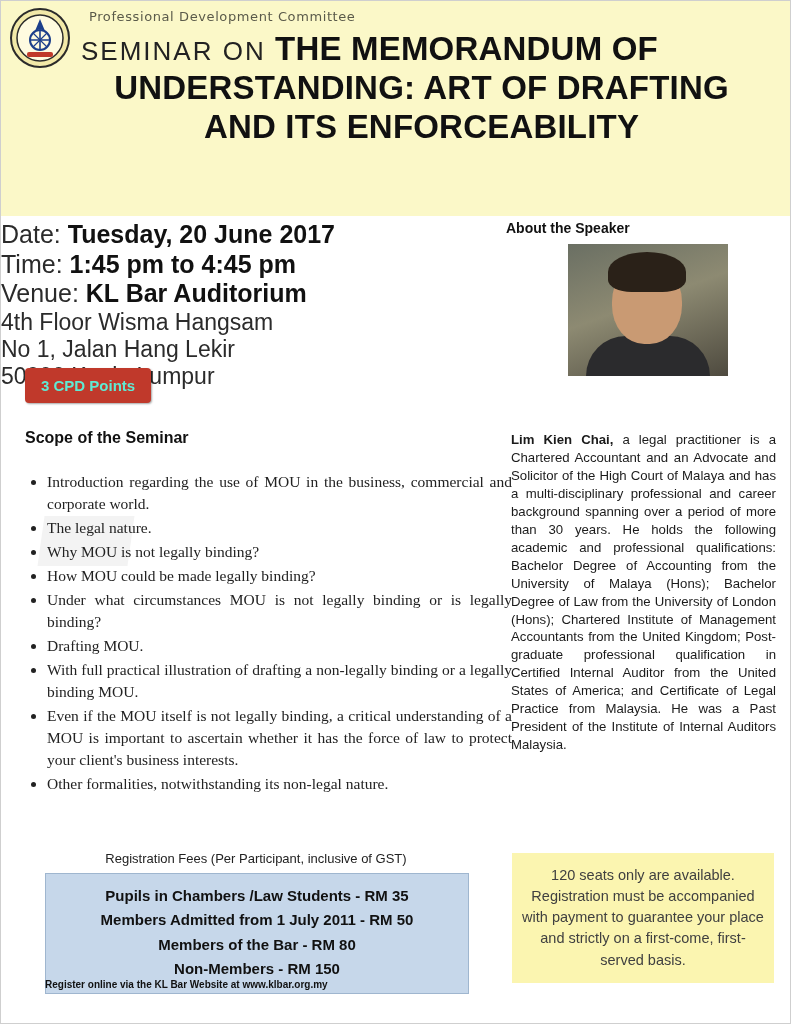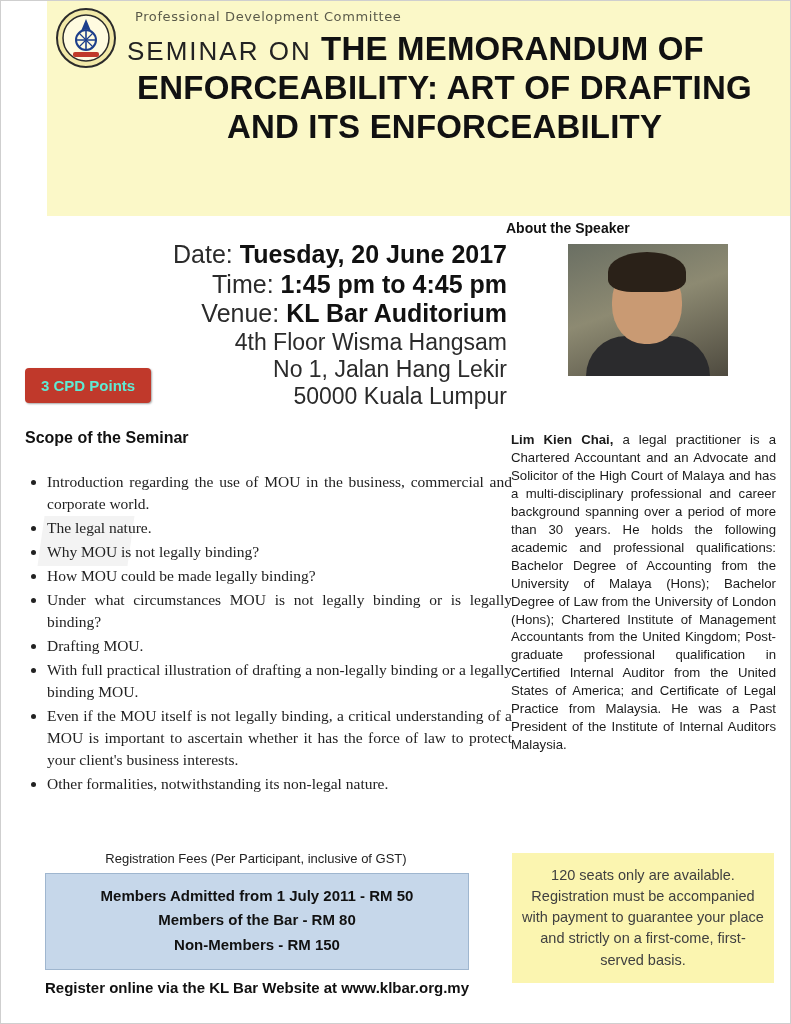--- a/index.html
+++ b/index.html
@@ -24,21 +24,20 @@
     background: #fff;
   }
 
   
   .header {
     position: relative;
     background: #fbf8c8;
     padding: 8px 10px 14px 10px;
     min-height: 215px;
     box-sizing: border-box;
-    margin-left: 46px;
   }
   .committee {
     margin-left: 78px;
     font-size: 13px;
     color: #5a5a4a;
     letter-spacing: 0.6px;
     font-family: "DejaVu Sans", sans-serif;
   }
   .logo {
     position: absolute;
@@ -70,25 +69,24 @@
   }
 
   
   .info-wrap {
     position: relative;
     height: 200px;
   }
   .event-info {
     position: absolute;
     left: 0;
-    top: 24px;
+    top: 4px;
     width: 490px;
-    text-align: right;
+    text-align: left;
     line-height: 1.18;
-    padding-left: 16px;
   }
   .event-info .row {
     font-size: 25px;
     color: #2b2b2b;
   }
   .event-info .row b {
     font-weight: bold;
     color: #111;
   }
   .event-info .addr {
@@ -220,21 +218,21 @@
   .fees-box .fee {
     font-size: 15px;
     font-weight: bold;
     color: #111;
     line-height: 1.62;
   }
   .register-line {
     position: absolute;
     left: 44px;
     top: 978px;
-    font-size: 15px;
+    font-size: 10px;
     font-weight: bold;
     color: #111;
   }
 
   
   .notice-box {
     position: absolute;
     right: 16px;
     top: 852px;
     width: 262px;
@@ -279,21 +277,21 @@
       </svg>
     </div>
 
     <div class="committee">Professional Development Committee</div>
 
     <div class="title-block">
       <div class="title-line l1">
         <span class="prefix">SEMINAR ON</span>
         <span>THE MEMORANDUM OF</span>
       </div>
-      <div class="title-line l2">ENFORCEABILITY: ART OF DRAFTING</div>
+      <div class="title-line l2">UNDERSTANDING: ART OF DRAFTING</div>
       <div class="title-line l3">AND ITS ENFORCEABILITY</div>
     </div>
   </div>
 
   <div class="info-wrap">
 
     <div class="wm wm1"></div>
 
     <div class="event-info">
       <div class="row">
@@ -338,20 +336,21 @@
     <li>Even if the MOU itself is not legally binding, a critical understanding of a MOU is important to ascertain whether it has the force of law to protect your client's business interests.</li>
     <li>Other formalities, notwithstanding its non-legal nature.</li>
   </ul>
 
   <div class="bio">
     <b>Lim Kien Chai,</b><span> a legal practitioner is a Chartered Accountant and an Advocate and Solicitor of the High Court of Malaya and has a multi-disciplinary professional and career background spanning over a period of more than 30 years. He holds the following academic and professional qualifications: Bachelor Degree of Accounting from the University of Malaya (Hons); Bachelor Degree of Law from the University of London (Hons); Chartered Institute of Management Accountants from the United Kingdom; Post-graduate professional qualification in Certified Internal Auditor from the United States of America; and Certificate of Legal Practice from Malaysia. He was a Past President of the Institute of Internal Auditors Malaysia.</span>
   </div>
 
   <div class="fees-caption">Registration Fees (Per Participant, inclusive of GST)</div>
   <div class="fees-box">
+    <div class="fee">Pupils in Chambers /Law Students - RM 35</div>
     <div class="fee">Members Admitted from 1 July 2011 - RM 50</div>
     <div class="fee">Members of the Bar - RM 80</div>
     <div class="fee">Non-Members - RM 150</div>
   </div>
   <div class="register-line">Register online via the KL Bar Website at www.klbar.org.my</div>
 
   <div class="notice-box">120 seats only are available. Registration must be accompanied with payment to guarantee your place and strictly on a first-come, first-served basis.</div>
 
 </div>
 

